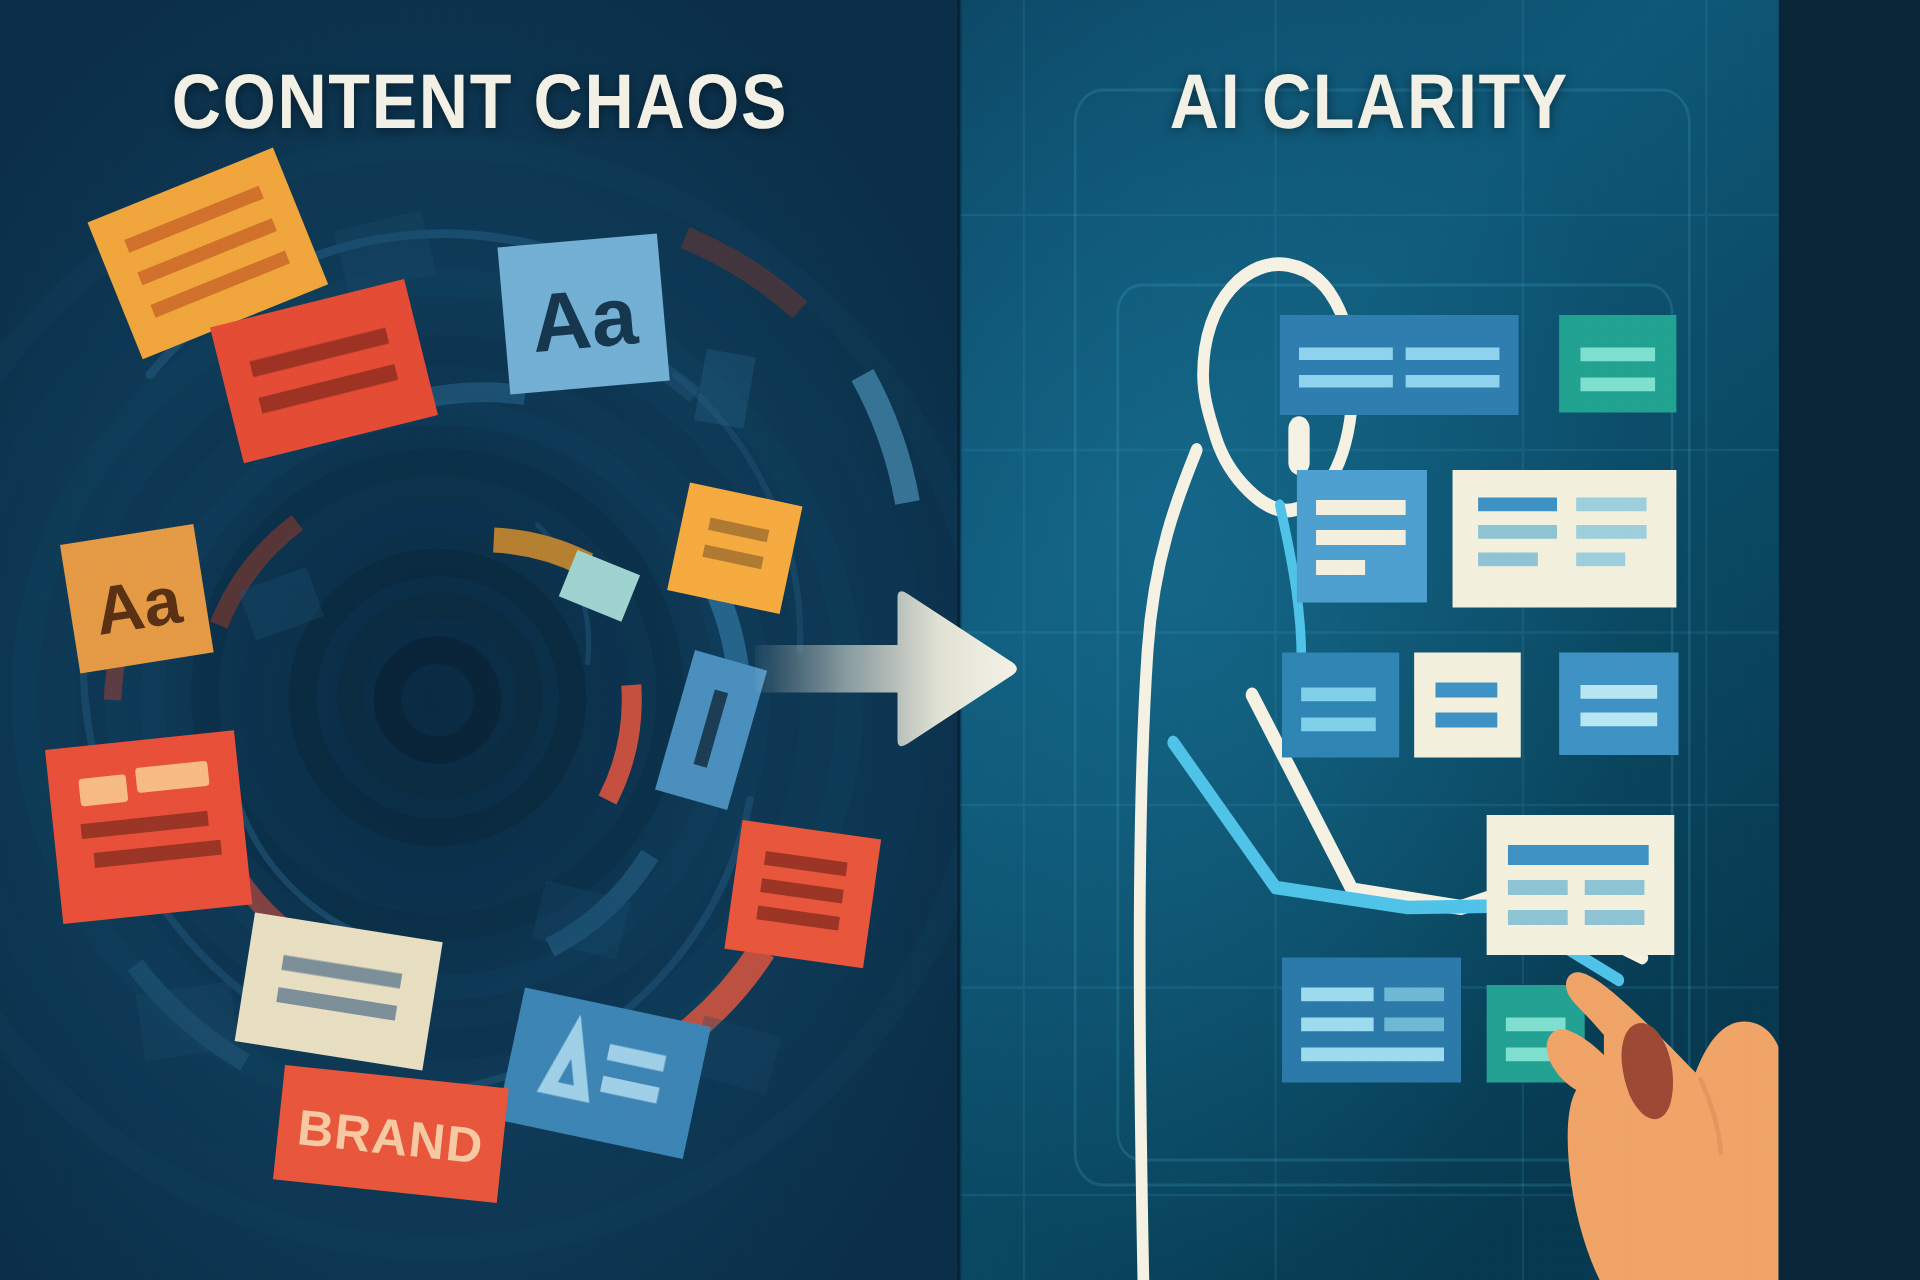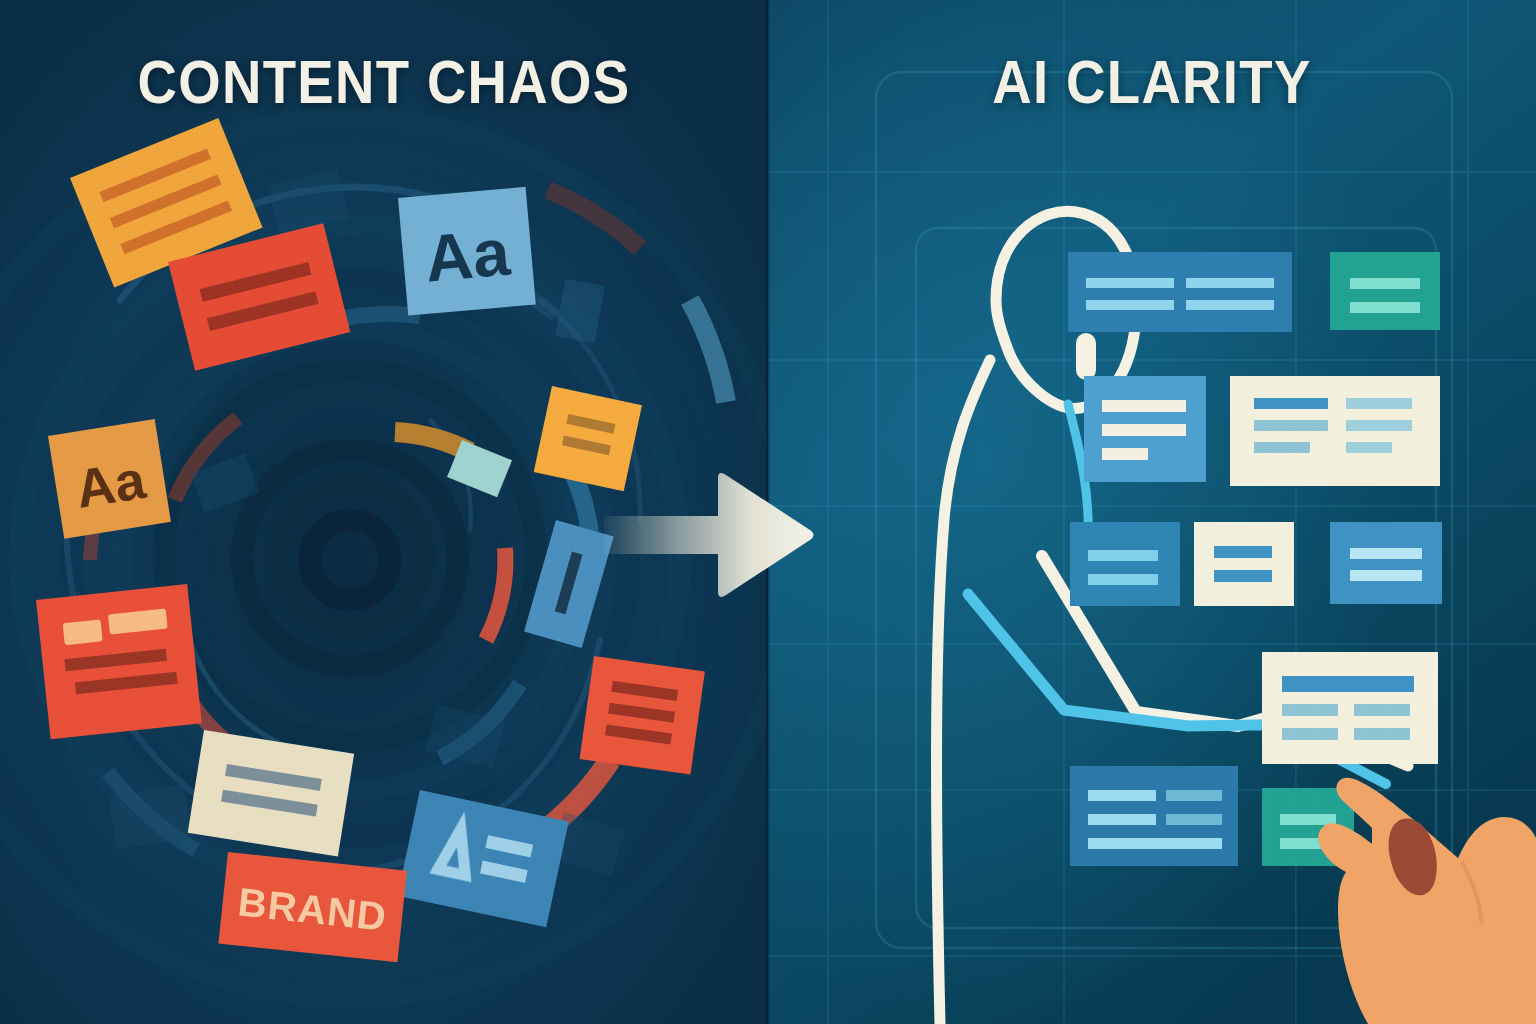--- a/index.html
+++ b/index.html
@@ -21,21 +21,21 @@
     overflow: hidden;
   }
   #chaos-panel {
     left: 0;
     width: 768px;
     background:
       radial-gradient(ellipse 70% 60% at 42% 55%, #10405f 0%, #0d3450 45%, #0a2a42 100%);
   }
   #clarity-panel {
     left: 768px;
-    width: 768px;
+    width: 655px;
     background:
       linear-gradient(160deg, #0c4464 0%, #0d5473 35%, #0a4560 70%, #083a52 100%);
   }
   .panel-title {
     position: absolute;
     top: 46px;
     width: 100%;
     text-align: center;
     color: #f3f1e6;
     font-size: 62px;

